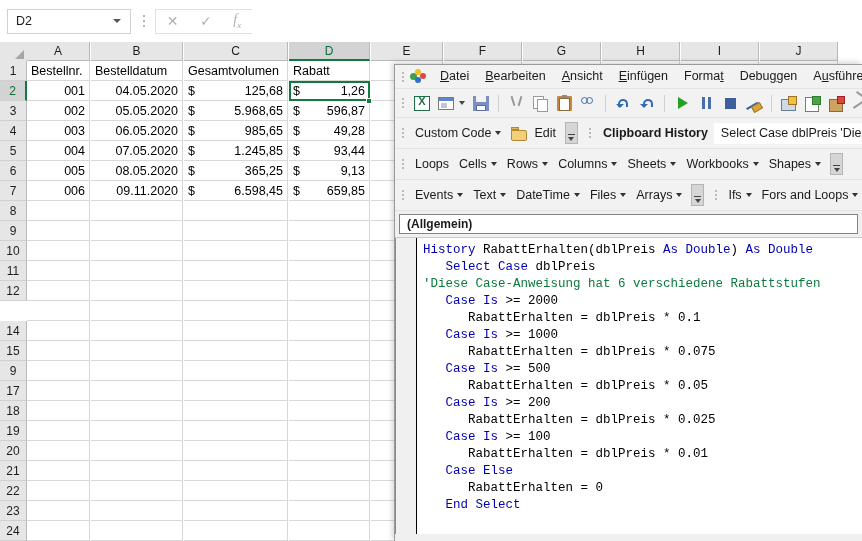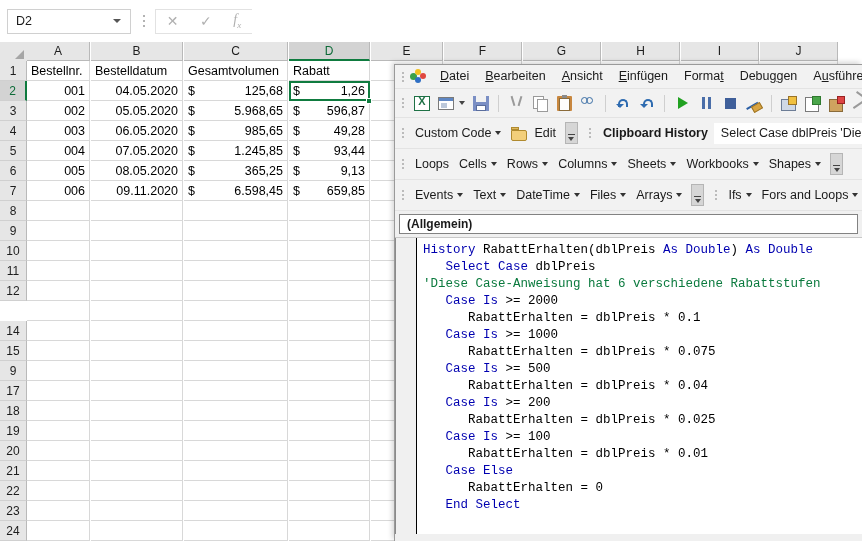--- a/index.html
+++ b/index.html
@@ -826,21 +826,21 @@
     <div class="codebody">
       <div class="margin-ind"></div>
       <pre class="code" id="codearea"><span class="kw">History </span><span>RabattErhalten(dblPreis </span><span class="kw">As Double</span><span>) </span><span class="kw">As Double</span>
 <span>   </span><span class="kw">Select Case</span><span> dblPreis</span>
 <span class="cm">'Diese Case-Anweisung hat 6 verschiedene Rabattstufen</span>
 <span>   </span><span class="kw">Case Is</span><span> &gt;= 2000</span>
 <span>      RabattErhalten = dblPreis * 0.1</span>
 <span>   </span><span class="kw">Case Is</span><span> &gt;= 1000</span>
 <span>      RabattErhalten = dblPreis * 0.075</span>
 <span>   </span><span class="kw">Case Is</span><span> &gt;= 500</span>
-<span>      RabattErhalten = dblPreis * 0.04</span>
+<span>      RabattErhalten = dblPreis * 0.05</span>
 <span>   </span><span class="kw">Case Is</span><span> &gt;= 200</span>
 <span>      RabattErhalten = dblPreis * 0.025</span>
 <span>   </span><span class="kw">Case Is</span><span> &gt;= 100</span>
 <span>      RabattErhalten = dblPreis * 0.01</span>
 <span>   </span><span class="kw">Case Else</span>
 <span>      RabattErhalten = 0</span>
 <span>   </span><span class="kw">End Select</span>
 </pre>
     </div>
   </div>

